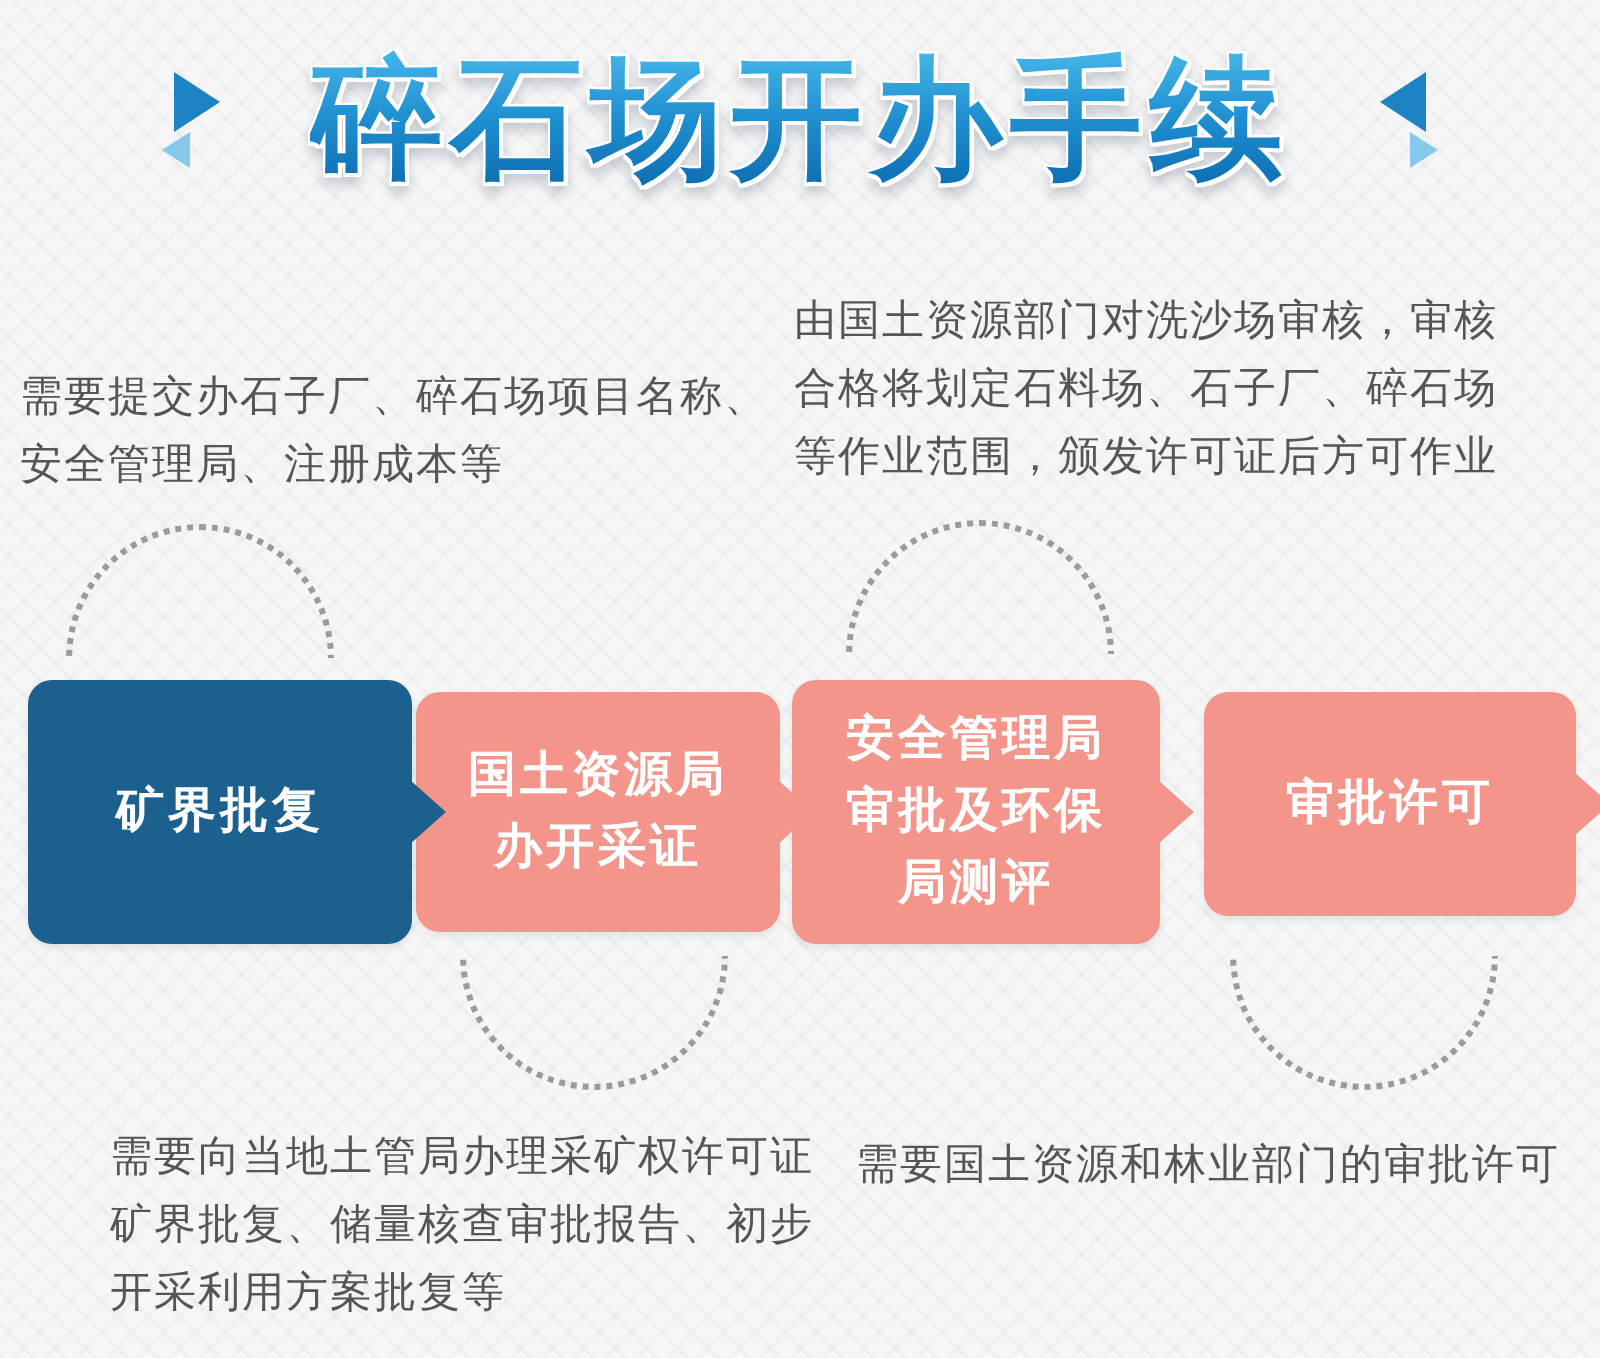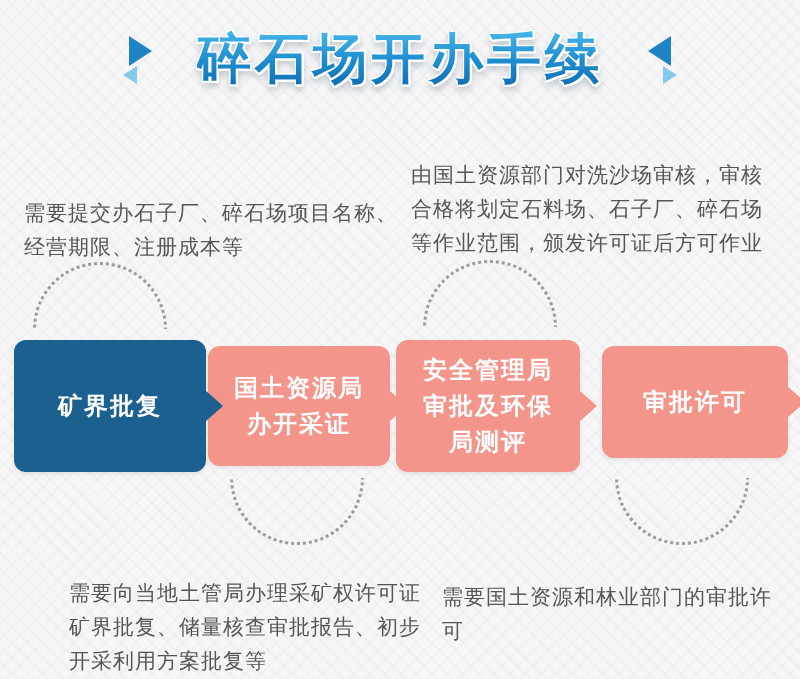--- a/index.html
+++ b/index.html
@@ -11,38 +11,38 @@
       repeating-linear-gradient(135deg, rgba(130,140,150,0.045) 0 2px, transparent 2px 11px);
     font-family:"Liberation Sans","DejaVu Sans",sans-serif;
   }
 
   
   .title-row {
     position:absolute; top:24px; left:0; right:0; height:70px;
     display:flex; justify-content:center; align-items:center; gap:22px; z-index:3;
   }
   .title {
-    margin:16px; font-size:54px; font-weight:bold; letter-spacing:4px; line-height:1.1;
+    margin:16px; font-size:66px; font-weight:bold; letter-spacing:4px; line-height:1.1;
     background:linear-gradient(180deg,#47b9ea 0%, #1f8fd0 50%, #0d6cb2 100%);
     -webkit-background-clip:text; background-clip:text; color:transparent;
     filter:
       drop-shadow(0 2px 0 #ffffff) drop-shadow(0 -1px 0 #ffffff)
       drop-shadow(2px 0 0 #ffffff) drop-shadow(-1px 0 0 #ffffff)
       drop-shadow(0 4px 3px rgba(60,80,100,0.25));
   }
   .orn { position:relative; width:36px; height:50px; flex:0 0 auto; }
   .tri { position:absolute; width:0; height:0; }
   .orn-left  .tri-big   { top:2px;  left:6px;  border-top:15px solid transparent; border-bottom:15px solid transparent; border-left:23px solid #1d83c5; }
   .orn-left  .tri-small { bottom:0; left:0;    border-top:9px  solid transparent; border-bottom:9px  solid transparent; border-right:14px solid #85c9ec; }
   .orn-right .tri-big   { top:2px;  right:6px; border-top:15px solid transparent; border-bottom:15px solid transparent; border-right:23px solid #1d83c5; }
   .orn-right .tri-small { bottom:0; right:0;   border-top:9px  solid transparent; border-bottom:9px  solid transparent; border-left:14px solid #85c9ec; }
 
   
   .note {
-    position:absolute; margin:14px; z-index:2;
+    position:absolute; margin:0; z-index:2;
     font-size:21px; line-height:34px; letter-spacing:1px;
     color:#555555; white-space:pre-line;
   }
   .note-top-left     { left:10px;  top:182px; }
   .note-top-right    { left:397px; top:144px; }
   .note-bottom-left  { left:55px;  top:562px; }
   .note-bottom-right { left:428px; top:566px; }
 
   
   .bignum {
@@ -106,21 +106,21 @@
       <span class="tri tri-small"></span>
     </span>
     <h1 class="title">碎石场开办手续</h1>
     <span class="orn orn-right">
       <span class="tri tri-big"></span>
       <span class="tri tri-small"></span>
     </span>
   </div>
 
   <p class="note note-top-left">需要提交办石子厂、碎石场项目名称、
-经营期限、注册成本等</p>
+安全管理局、注册成本等</p>
   <p class="note note-top-right">由国土资源部门对洗沙场审核，审核
 合格将划定石料场、石子厂、碎石场
 等作业范围，颁发许可证后方可作业</p>
   <p class="note note-bottom-right">需要国土资源和林业部门的审批许可</p>
   <p class="note note-bottom-left">需要向当地土管局办理采矿权许可证
 矿界批复、储量核查审批报告、初步
 开采利用方案批复等</p>
 
   <div class="bignum num1">01</div>
   <div class="bignum num2">02</div>

